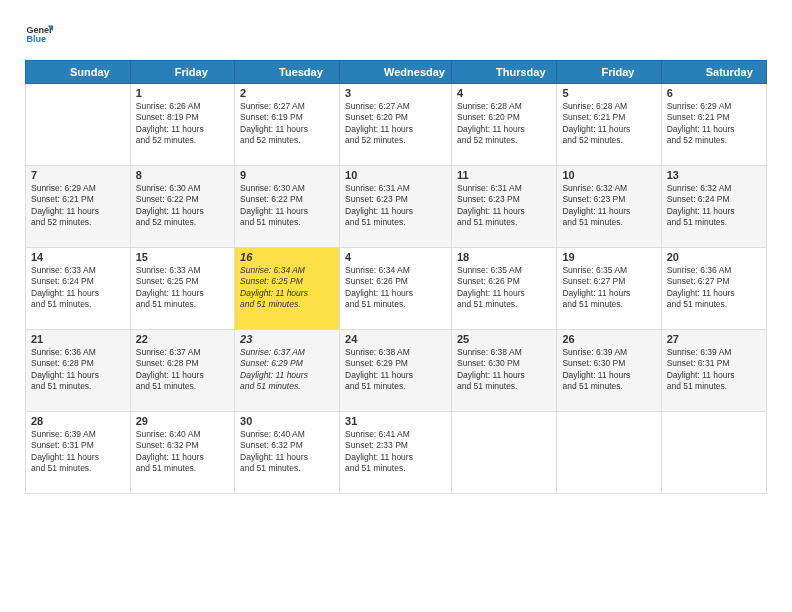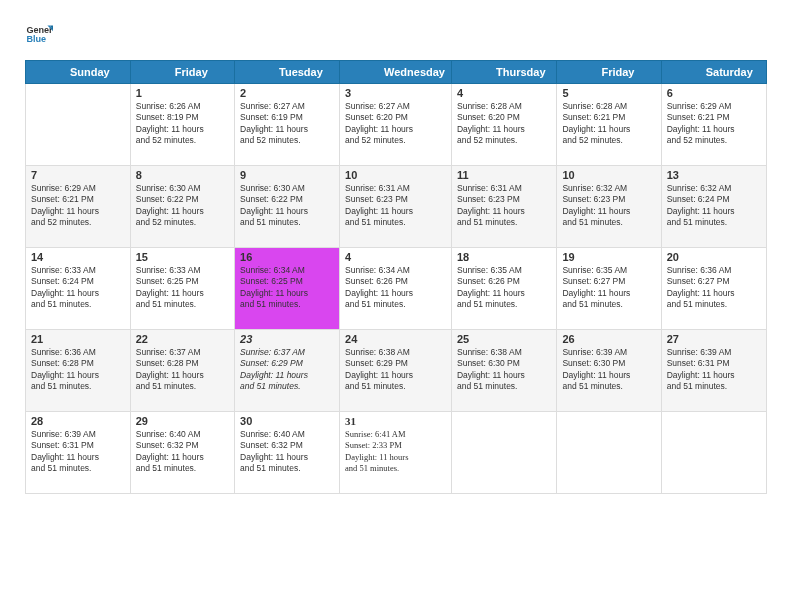--- a/index.html
+++ b/index.html
@@ -231,21 +231,21 @@
 Daylight: 11 hours
 and 51 minutes.</div>
           </td>
           <td style="background-color: rgb(255, 255, 255);">
             <span class="day-num">15</span>
             <div class="cell-info" style="white-space: pre-line;">Sunrise: 6:33 AM
 Sunset: 6:25 PM
 Daylight: 11 hours
 and 51 minutes.</div>
           </td>
-          <td style="background-color: #d946ef;">
+          <td style="background-color: #fde047; font-style: italic;">
             <span class="day-num">16</span>
             <div class="cell-info" style="white-space: pre-line;">Sunrise: 6:34 AM
 Sunset: 6:25 PM
 Daylight: 11 hours
 and 51 minutes.</div>
           </td>
           <td style="background-color: rgb(255, 255, 255);">
             <span class="day-num">4</span>
             <div class="cell-info" style="white-space: pre-line;">Sunrise: 6:34 AM
 Sunset: 6:26 PM
@@ -340,21 +340,21 @@
 Daylight: 11 hours
 and 51 minutes.</div>
           </td>
           <td style="background-color: rgb(255, 255, 255);">
             <span class="day-num">30</span>
             <div class="cell-info" style="white-space: pre-line;">Sunrise: 6:40 AM
 Sunset: 6:32 PM
 Daylight: 11 hours
 and 51 minutes.</div>
           </td>
-          <td style="background-color: rgb(255, 255, 255); font-family: Liberation Serif, serif;">
+          <td style="background-color: rgb(255, 255, 255);">
             <span class="day-num">31</span>
             <div class="cell-info" style="white-space: pre-line;">Sunrise: 6:41 AM
 Sunset: 2:33 PM
 Daylight: 11 hours
 and 51 minutes.</div>
           </td>
           <td class="empty-cell"></td>
           <td class="empty-cell"></td>
           <td class="empty-cell"></td>
         </tr>

